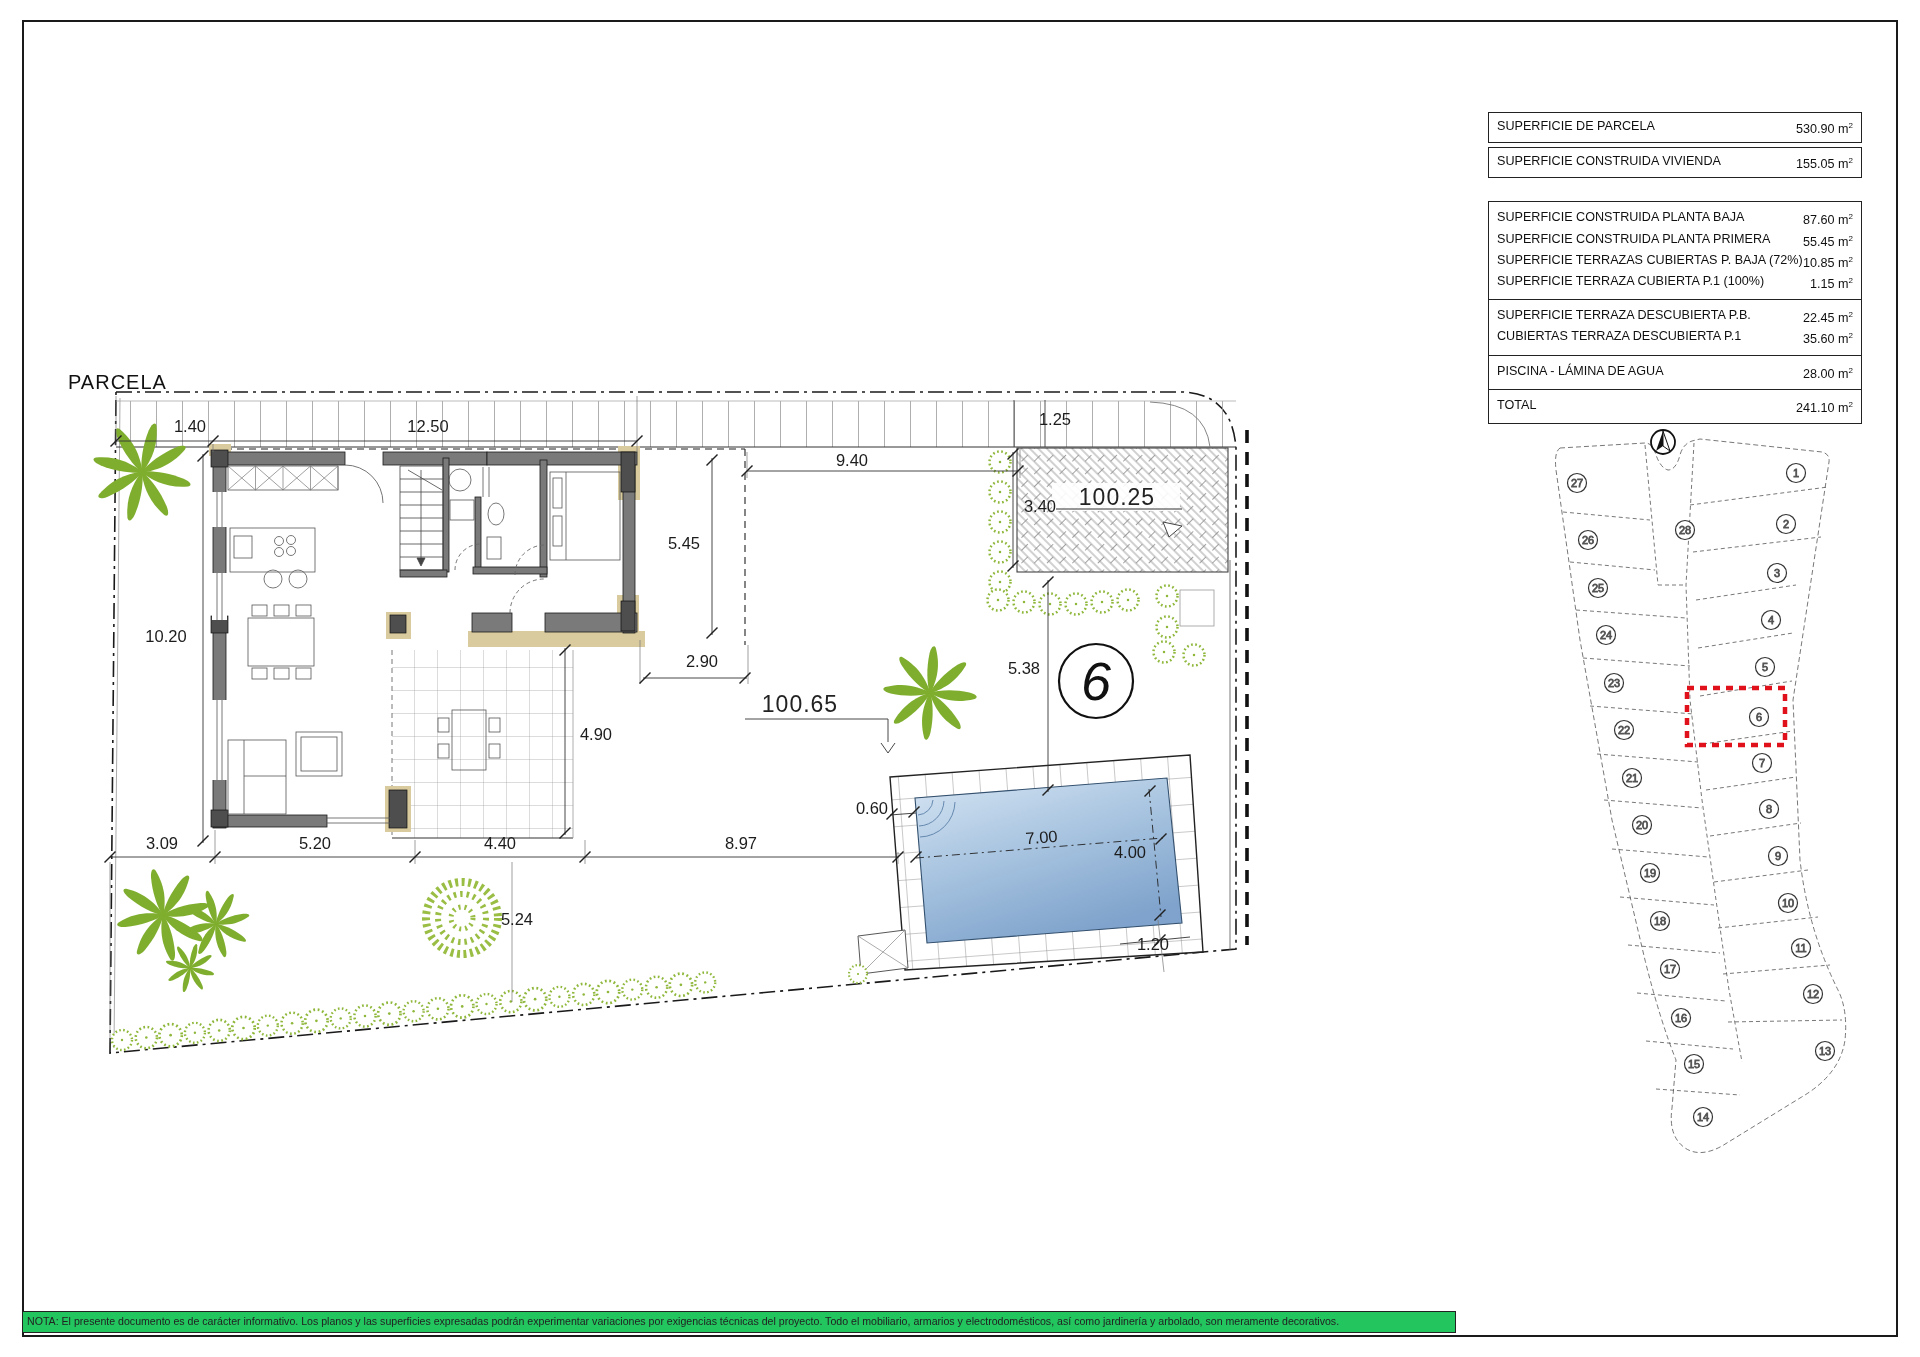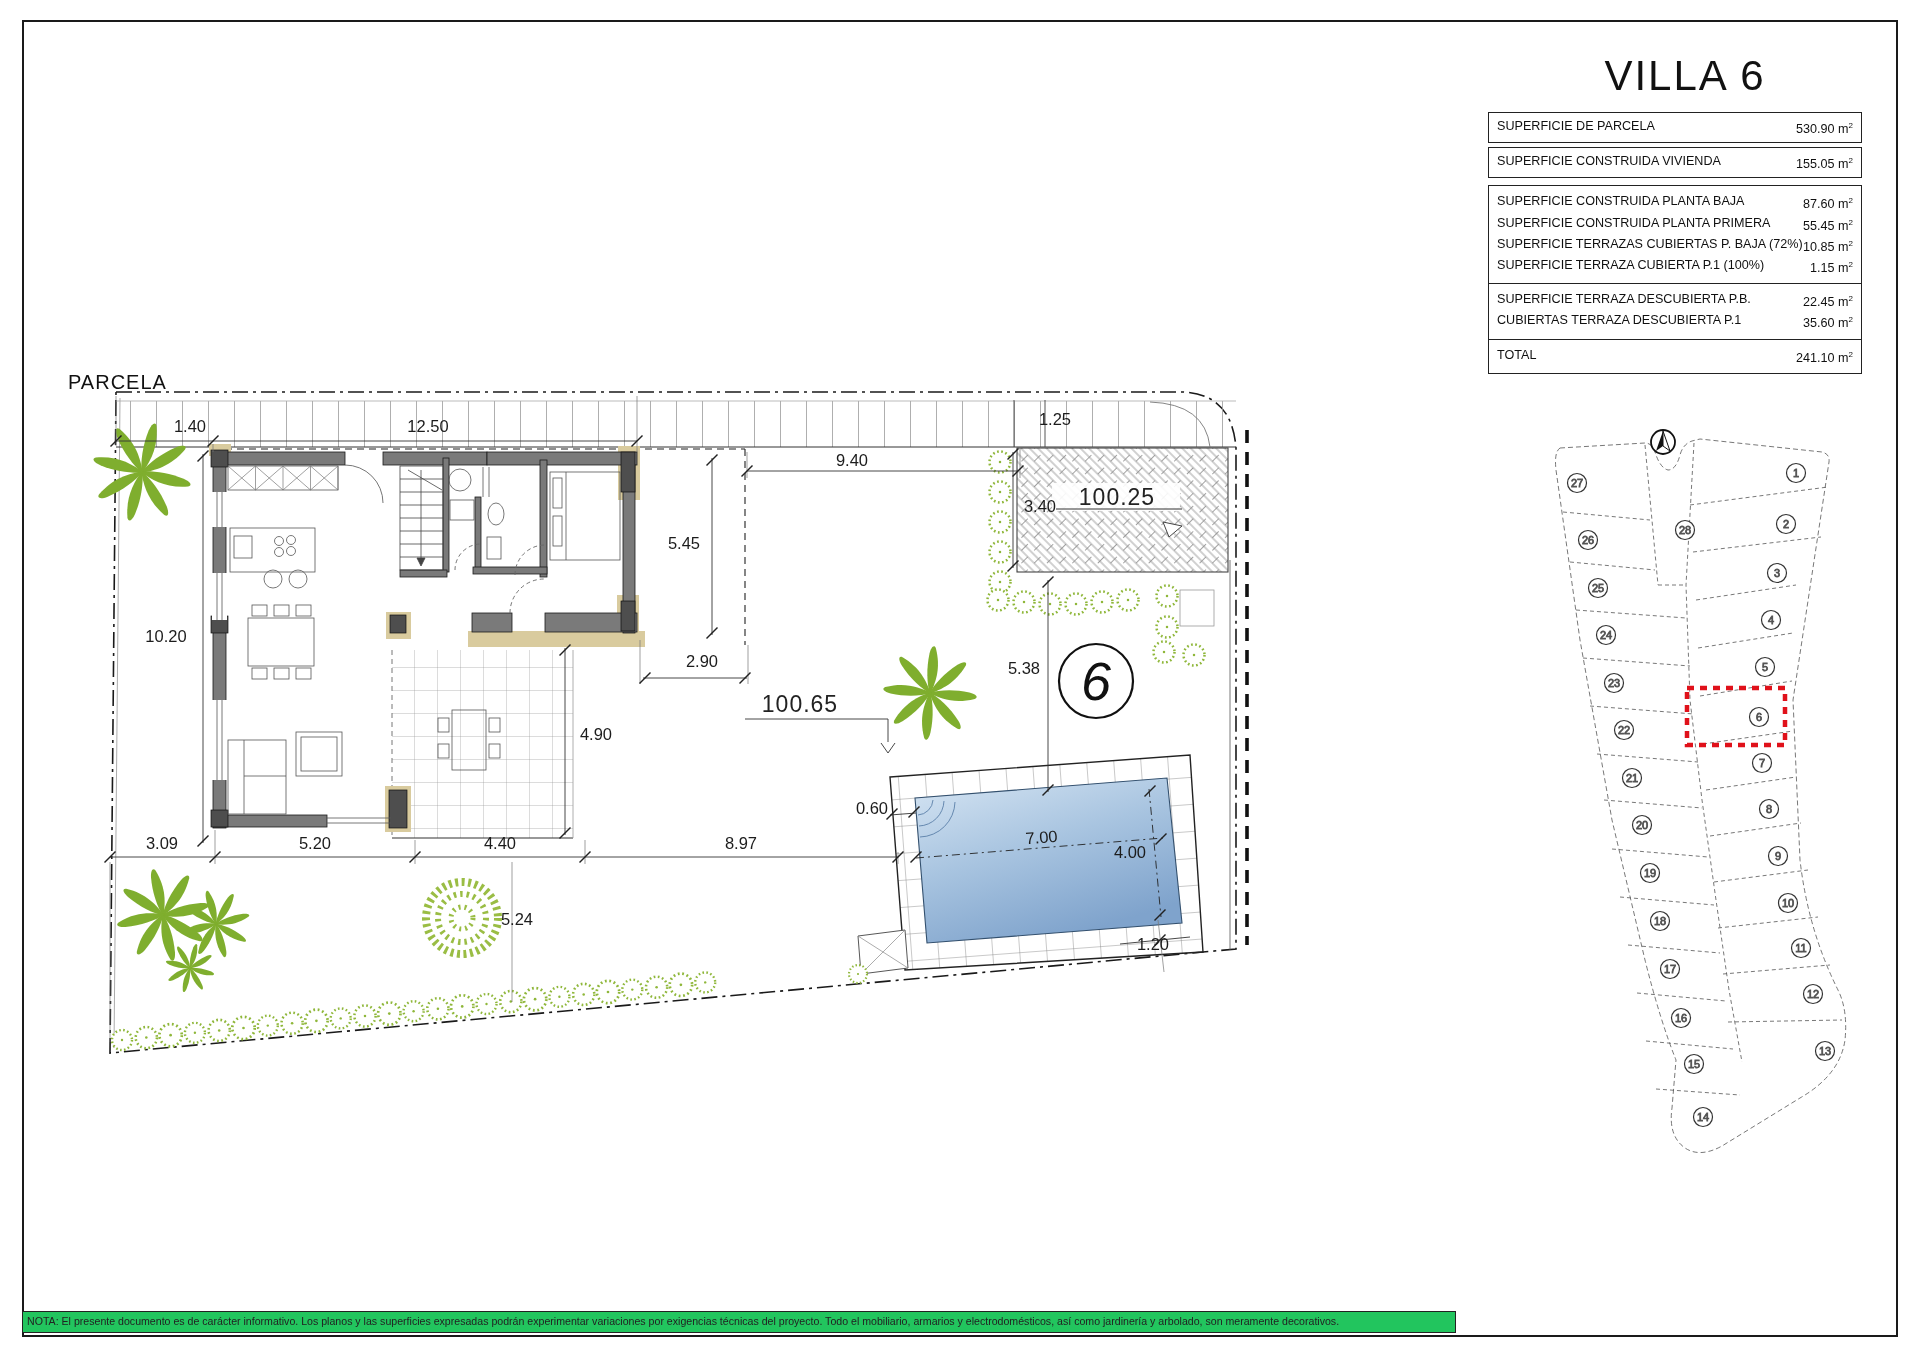--- a/index.html
+++ b/index.html
@@ -5,21 +5,21 @@
   html,body{margin:0;padding:0;background:#fff;}
   .sheet{position:relative;width:1920px;height:1357px;background:#fff;overflow:hidden;
          font-family:"Liberation Sans",sans-serif;}
   .frame{position:absolute;left:22px;top:20px;width:1872px;height:1313px;border:2px solid #1a1a1a;}
   #plan-svg{position:absolute;left:0;top:0;}
   .title{position:absolute;left:1490px;top:52px;width:390px;text-align:center;
          font-size:42px;letter-spacing:2px;color:#111;font-weight:400;}
   .area-table{position:absolute;left:1488px;top:112px;width:374px;}
   .tbox{border:1.6px solid #222;background:#fff;margin-bottom:4px;box-sizing:border-box;}
   .tbox.single .trow{padding:4px 8px;}
-  .tbox.multi{margin-top:7px;}
+  .tbox.multi{margin-top:23px;}
   .tsec{padding:6px 8px;border-top:1.5px solid #222;}
   .tsec:first-child{border-top:none;}
   .trow{display:flex;justify-content:space-between;font-size:12.6px;line-height:18px;color:#101010;}
   .tl{white-space:nowrap;}
   .tv{white-space:nowrap;}
   .tv sup{font-size:8px;}
   .note-bar{position:absolute;left:22px;top:1311px;width:1434px;height:22px;border:1.5px solid #222;
             background:#22c55e;box-sizing:border-box;font-size:10.6px;line-height:19px;color:#222;
             padding-left:4px;white-space:nowrap;overflow:hidden;}
   text{font-family:"Liberation Sans",sans-serif;}
@@ -546,21 +546,20 @@
             <text x="1813" y="998" text-anchor="middle" class="plot-num">12</text>
           </g>
           <g>
             <circle cx="1825" cy="1051" r="9.5" fill="#fff" stroke="#333" stroke-width="1.2"></circle>
             <text x="1825" y="1055" text-anchor="middle" class="plot-num">13</text>
           </g>
         </g>
     </g>
   </svg>
 
-  <div class="title">VILLA 6</div>
   <div class="area-table" id="area-table">
       <div class="tbox single">
         <div class="trow">
           <span class="tl">SUPERFICIE DE PARCELA</span>
           <span class="tv">530.90 m<sup>2</sup></span>
         </div>
       </div>
       <div class="tbox single">
         <div class="trow">
           <span class="tl">SUPERFICIE CONSTRUIDA VIVIENDA</span>
@@ -591,20 +590,26 @@
             <span class="tl">SUPERFICIE TERRAZA DESCUBIERTA P.B.</span>
             <span class="tv">22.45 m<sup>2</sup></span>
           </div>
           <div class="trow">
             <span class="tl">CUBIERTAS TERRAZA DESCUBIERTA P.1</span>
             <span class="tv">35.60 m<sup>2</sup></span>
           </div>
         </div>
         <div class="tsec">
           <div class="trow">
+            <span class="tl">PISCINA - LÁMINA DE AGUA</span>
+            <span class="tv">28.00 m<sup>2</sup></span>
+          </div>
+        </div>
+        <div class="tsec">
+          <div class="trow">
             <span class="tl">TOTAL</span>
             <span class="tv">241.10 m<sup>2</sup></span>
           </div>
         </div>
       </div>
     </div>
   <div class="note-bar">
     <span>NOTA: El presente documento es de carácter informativo. Los planos y las superficies expresadas podrán experimentar variaciones por exigencias técnicas del proyecto. Todo el mobiliario, armarios y electrodomésticos, así como jardinería y arbolado, son meramente decorativos.</span>
   </div>
 </div>

